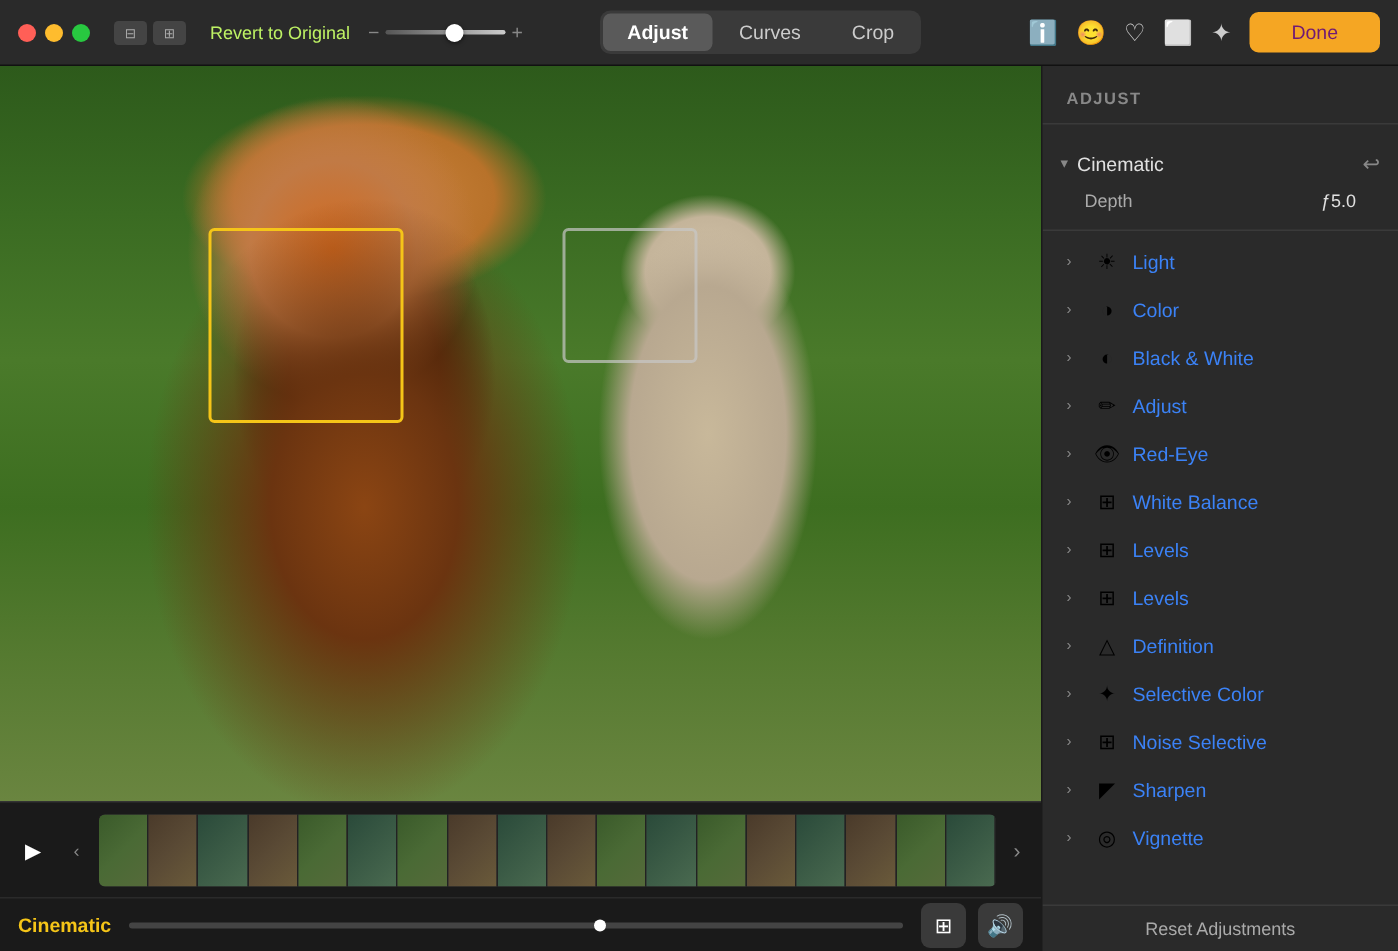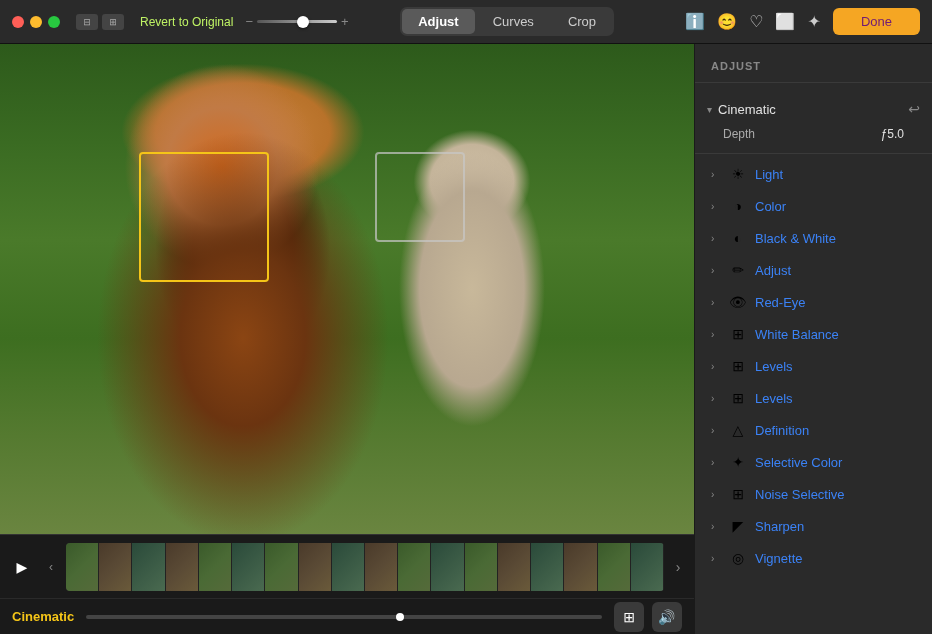--- a/index.html
+++ b/index.html
@@ -653,15 +653,18 @@
 
         <div class="adjust-item">
           <span class="adjust-chevron">›</span>
           <span class="adjust-icon">◎</span>
           <span class="adjust-label">Vignette</span>
         </div>
 
       </div>
     </div>
 
+    <div class="reset-bar">
+      <button class="reset-btn">Reset Adjustments</button>
+    </div>
   </div>
 
 </div>
 
 </body></html>

